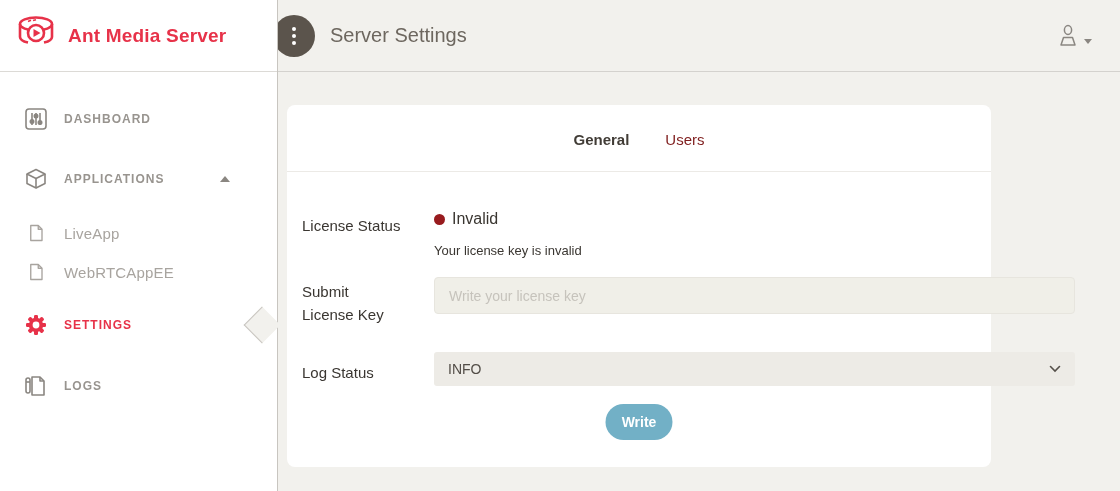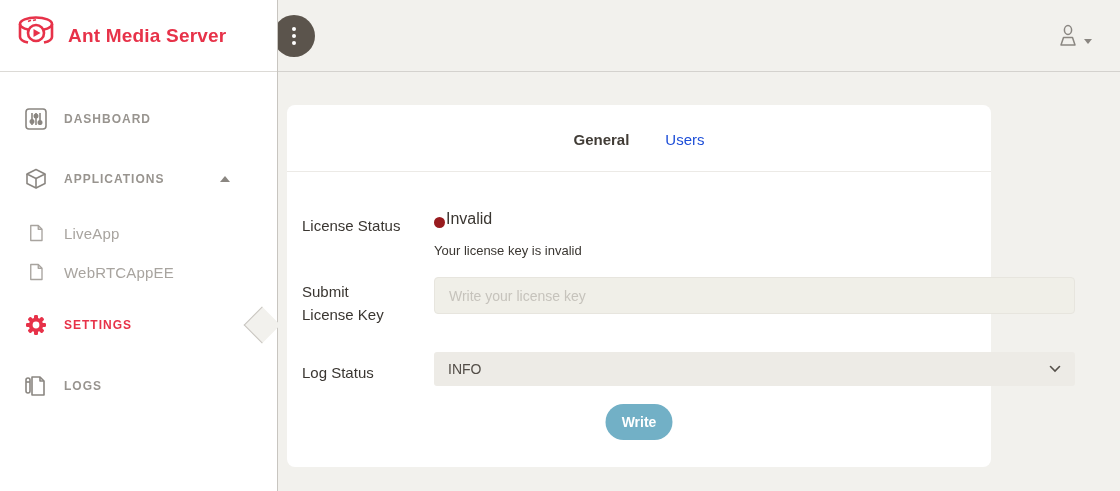--- a/index.html
+++ b/index.html
@@ -23,30 +23,30 @@
   .header { position:absolute; left:258px; top:0; width:862px; height:72px; background:#f2f1ed; border-bottom:1px solid #d4d2ce; }
   .kebab-btn { position:absolute; left:15px; top:15px; width:42px; height:42px; border-radius:50%; background:#5b544c; display:flex; flex-direction:column; align-items:center; justify-content:center; gap:3px; cursor:pointer; }
   .kebab-btn i { width:4px; height:4px; border-radius:50%; background:#fff; }
   .page-title { position:absolute; left:72px; top:24px; font-size:20px; font-weight:500; color:#6d675f; }
   .user-menu { position:absolute; right:28px; top:22px; display:flex; align-items:center; gap:4px; cursor:pointer; }
   .caret-down { width:0; height:0; border-left:4px solid transparent; border-right:4px solid transparent; border-top:5px solid #8a8681; margin-top:8px; }
 
   
   .card { position:absolute; left:287px; top:105px; width:704px; height:362px; background:#ffffff; border-radius:8px; }
   .tabs { position:absolute; top:26px; left:0; width:100%; display:flex; justify-content:center; gap:36px; }
-  .tab { font-size:15px; color:#1d4ed8; cursor:pointer; }
+  .tab { font-size:15px; color:#7f1d1d; cursor:pointer; }
   .tab.active { color:#413c36; font-weight:700; }
   .card-divider { position:absolute; top:66px; left:0; width:100%; border-bottom:1px solid #eceae6; }
 
   .form-label { position:absolute; left:15px; width:120px; font-size:15px; font-weight:500; color:#3a3631; line-height:23px; }
   .lbl-license { top:109px; }
   .lbl-submit { top:175px; }
   .lbl-log { top:256px; }
 
-  .status-row { position:absolute; left:147px; top:105px; display:flex; align-items:flex-end; gap:1px; }
+  .status-row { position:absolute; left:147px; top:105px; display:flex; align-items:center; gap:7px; }
   .status-dot { width:11px; height:11px; border-radius:50%; background:#981b1e; }
   .status-text { font-size:16px; color:#3a3631; }
   .status-detail { position:absolute; left:147px; top:138px; font-size:13px; color:#3a3631; }
 
   .license-input { position:absolute; left:147px; top:172px; width:641px; height:37px; background:#f0efe8; border:1px solid #e7e5de; border-radius:4px; padding:0 14px; font-size:14px; color:#524d47; font-family:"Liberation Sans", sans-serif; outline:none; }
   .license-input::placeholder { color:#c6c3bc; }
 
   .log-select { position:absolute; left:147px; top:247px; width:641px; height:34px; background:#edebe6; border-radius:3px; display:flex; align-items:center; padding:0 14px; cursor:pointer; }
   .log-select-value { font-size:14px; color:#524d47; }
   .log-select .chev { margin-left:auto; display:flex; }
@@ -148,20 +148,21 @@
   </div>
 
   <div class="notch"></div>
 
   <div class="header">
     <div class="kebab-btn">
       <i></i>
         <i></i>
         <i></i>
     </div>
+    <div class="page-title">Server Settings</div>
     <div class="user-menu">
       <span>
         <svg width="24" height="26" viewBox="0 0 24 26" fill="none" stroke="#8a8681" stroke-width="1.5" stroke-linejoin="round">
           <ellipse cx="12" cy="8" rx="3.6" ry="4.4"></ellipse>
           <path d="M5 23 L7.5 15.5 h9 L19 23 z"></path>
         </svg>
       </span>
       <span class="caret-down"></span>
     </div>
   </div>

